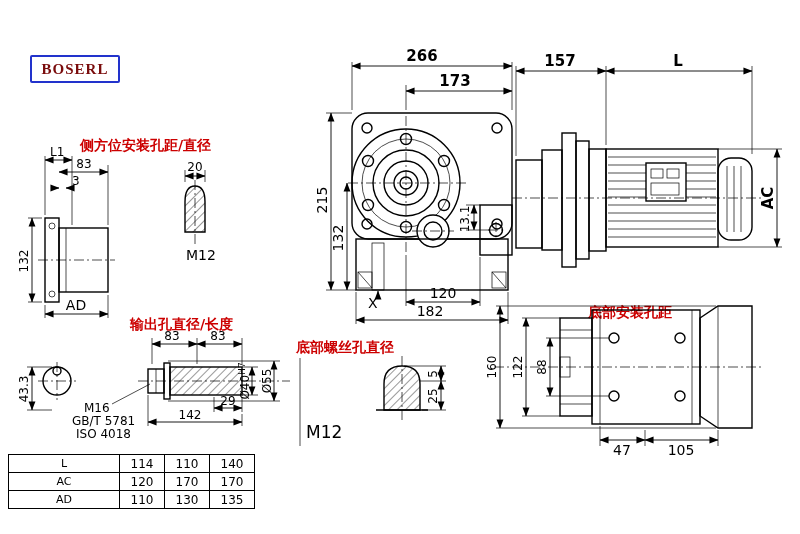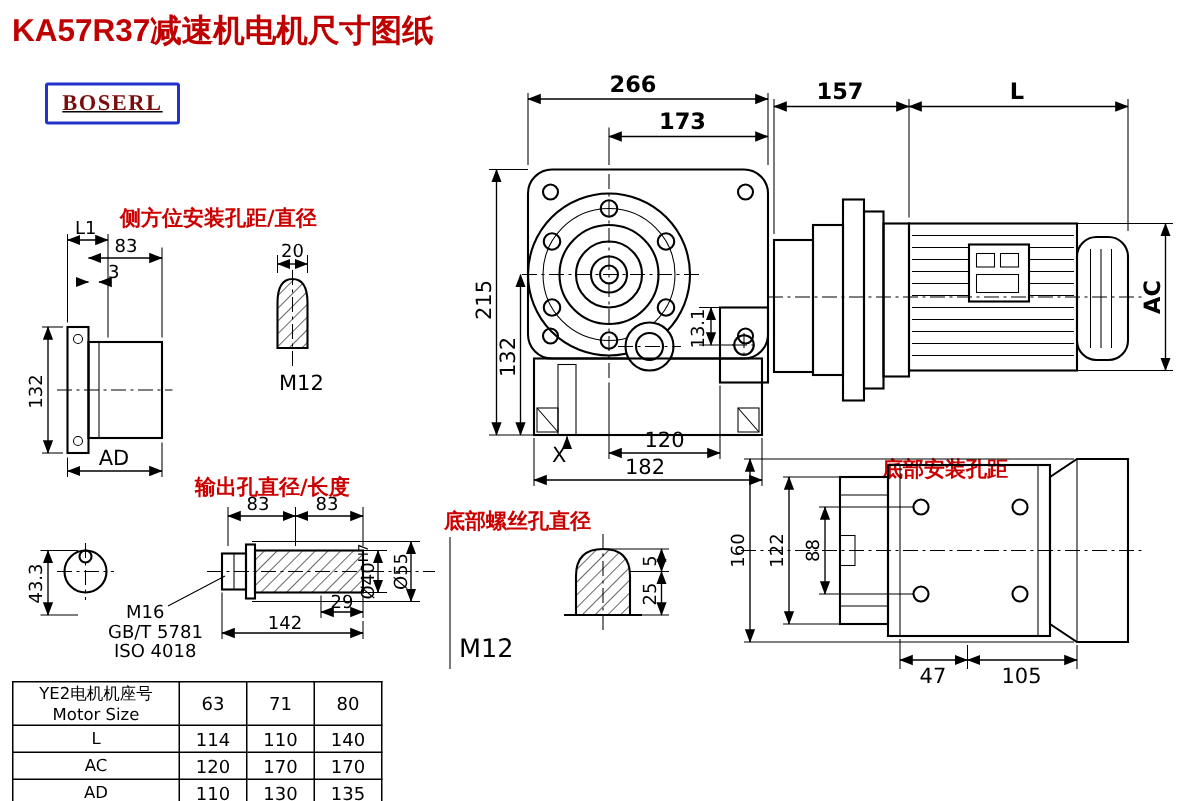--- a/index.html
+++ b/index.html
@@ -1,21 +1,21 @@
 <!DOCTYPE html>
 <html><head>
 <meta charset="utf-8">
 <style>
   html,body{margin:0;padding:0;background:#fff;}
   .canvas{position:relative;width:800px;height:534px;background:#fff;overflow:hidden;
           font-family:"DejaVu Sans",sans-serif;}
   .page-title{position:absolute;left:8px;top:6px;font-size:21px;font-weight:bold;color:#c00000;
               font-family:"Liberation Sans",sans-serif;}
   .logo-box{position:absolute;left:30px;top:55px;width:86px;height:24px;border:2px solid #2233cc;
-            border-radius:2px;display:flex;align-items:center;justify-content:center;text-decoration:underline;}
+            border-radius:2px;display:flex;align-items:center;justify-content:center;}
   .logo-text{font-family:"Liberation Serif",serif;font-weight:bold;font-size:15px;color:#7a0c0c;
              letter-spacing:1px;}
   svg{position:absolute;left:0;top:0;}
   svg text{font-family:"DejaVu Sans",sans-serif;font-size:14px;fill:#000;}
   .o{fill:none;stroke:#000;stroke-width:1.4;}
   .ow{fill:#fff;stroke:#000;stroke-width:1.4;}
   .t{fill:none;stroke:#000;stroke-width:0.7;}
   .d{fill:none;stroke:#000;stroke-width:0.9;}
   .cl{fill:none;stroke:#000;stroke-width:0.7;stroke-dasharray:10 3 2 3;}
   .red-label{fill:#cc0000;font-weight:bold;font-size:14px;}
@@ -26,21 +26,20 @@
              font-size:12px;font-family:"DejaVu Sans",sans-serif;color:#000;}
   table.spec td{border:1px solid #000;padding:0 3px;height:17px;min-width:38px;}
   table.spec td.c0{width:104px;font-size:11px;}
   table.spec tr.hdr td{height:28px;}
 </style>
 </head>
 <body>
 
 <div class="canvas">
 
-  <div class="page-title">KA57R37减速机电机尺寸图纸</div>
   <div class="logo-box">
     <span class="logo-text">BOSERL</span>
   </div>
 
   <svg width="800" height="534" viewBox="0 0 800 534">
     <defs>
       <marker id="arr" viewBox="0 0 10 10" refX="9.5" refY="5" markerWidth="9" markerHeight="9" orient="auto-start-reverse" markerUnits="userSpaceOnUse">
         <path d="M0,1.2 L10,5 L0,8.8 Z" fill="#000"></path>
       </marker>
       <pattern id="hatch" width="6" height="6" patternUnits="userSpaceOnUse" patternTransform="rotate(45)">
@@ -301,29 +300,20 @@
       <line x1="718" y1="430" x2="718" y2="446" class="t"></line>
       <line x1="600" y1="440" x2="645" y2="440" class="d" marker-start="url(#arr)" marker-end="url(#arr)"></line>
       <line x1="645" y1="440" x2="718" y2="440" class="d" marker-start="url(#arr)" marker-end="url(#arr)"></line>
       <text x="622" y="455" text-anchor="middle">47</text>
       <text x="681" y="455" text-anchor="middle">105</text>
     </g>
   </svg>
 
   <table class="spec">
     <tbody>
-        <tr class="hdr">
-      <td class="c0">
-        <div>YE2电机机座号</div>
-        <div>Motor Size</div>
-      </td>
-      <td>63</td>
-      <td>71</td>
-      <td>80</td>
-    </tr>
     <tr>
       <td class="c0">L</td>
       <td>114</td>
       <td>110</td>
       <td>140</td>
     </tr>
     <tr>
       <td class="c0">AC</td>
       <td>120</td>
       <td>170</td>

